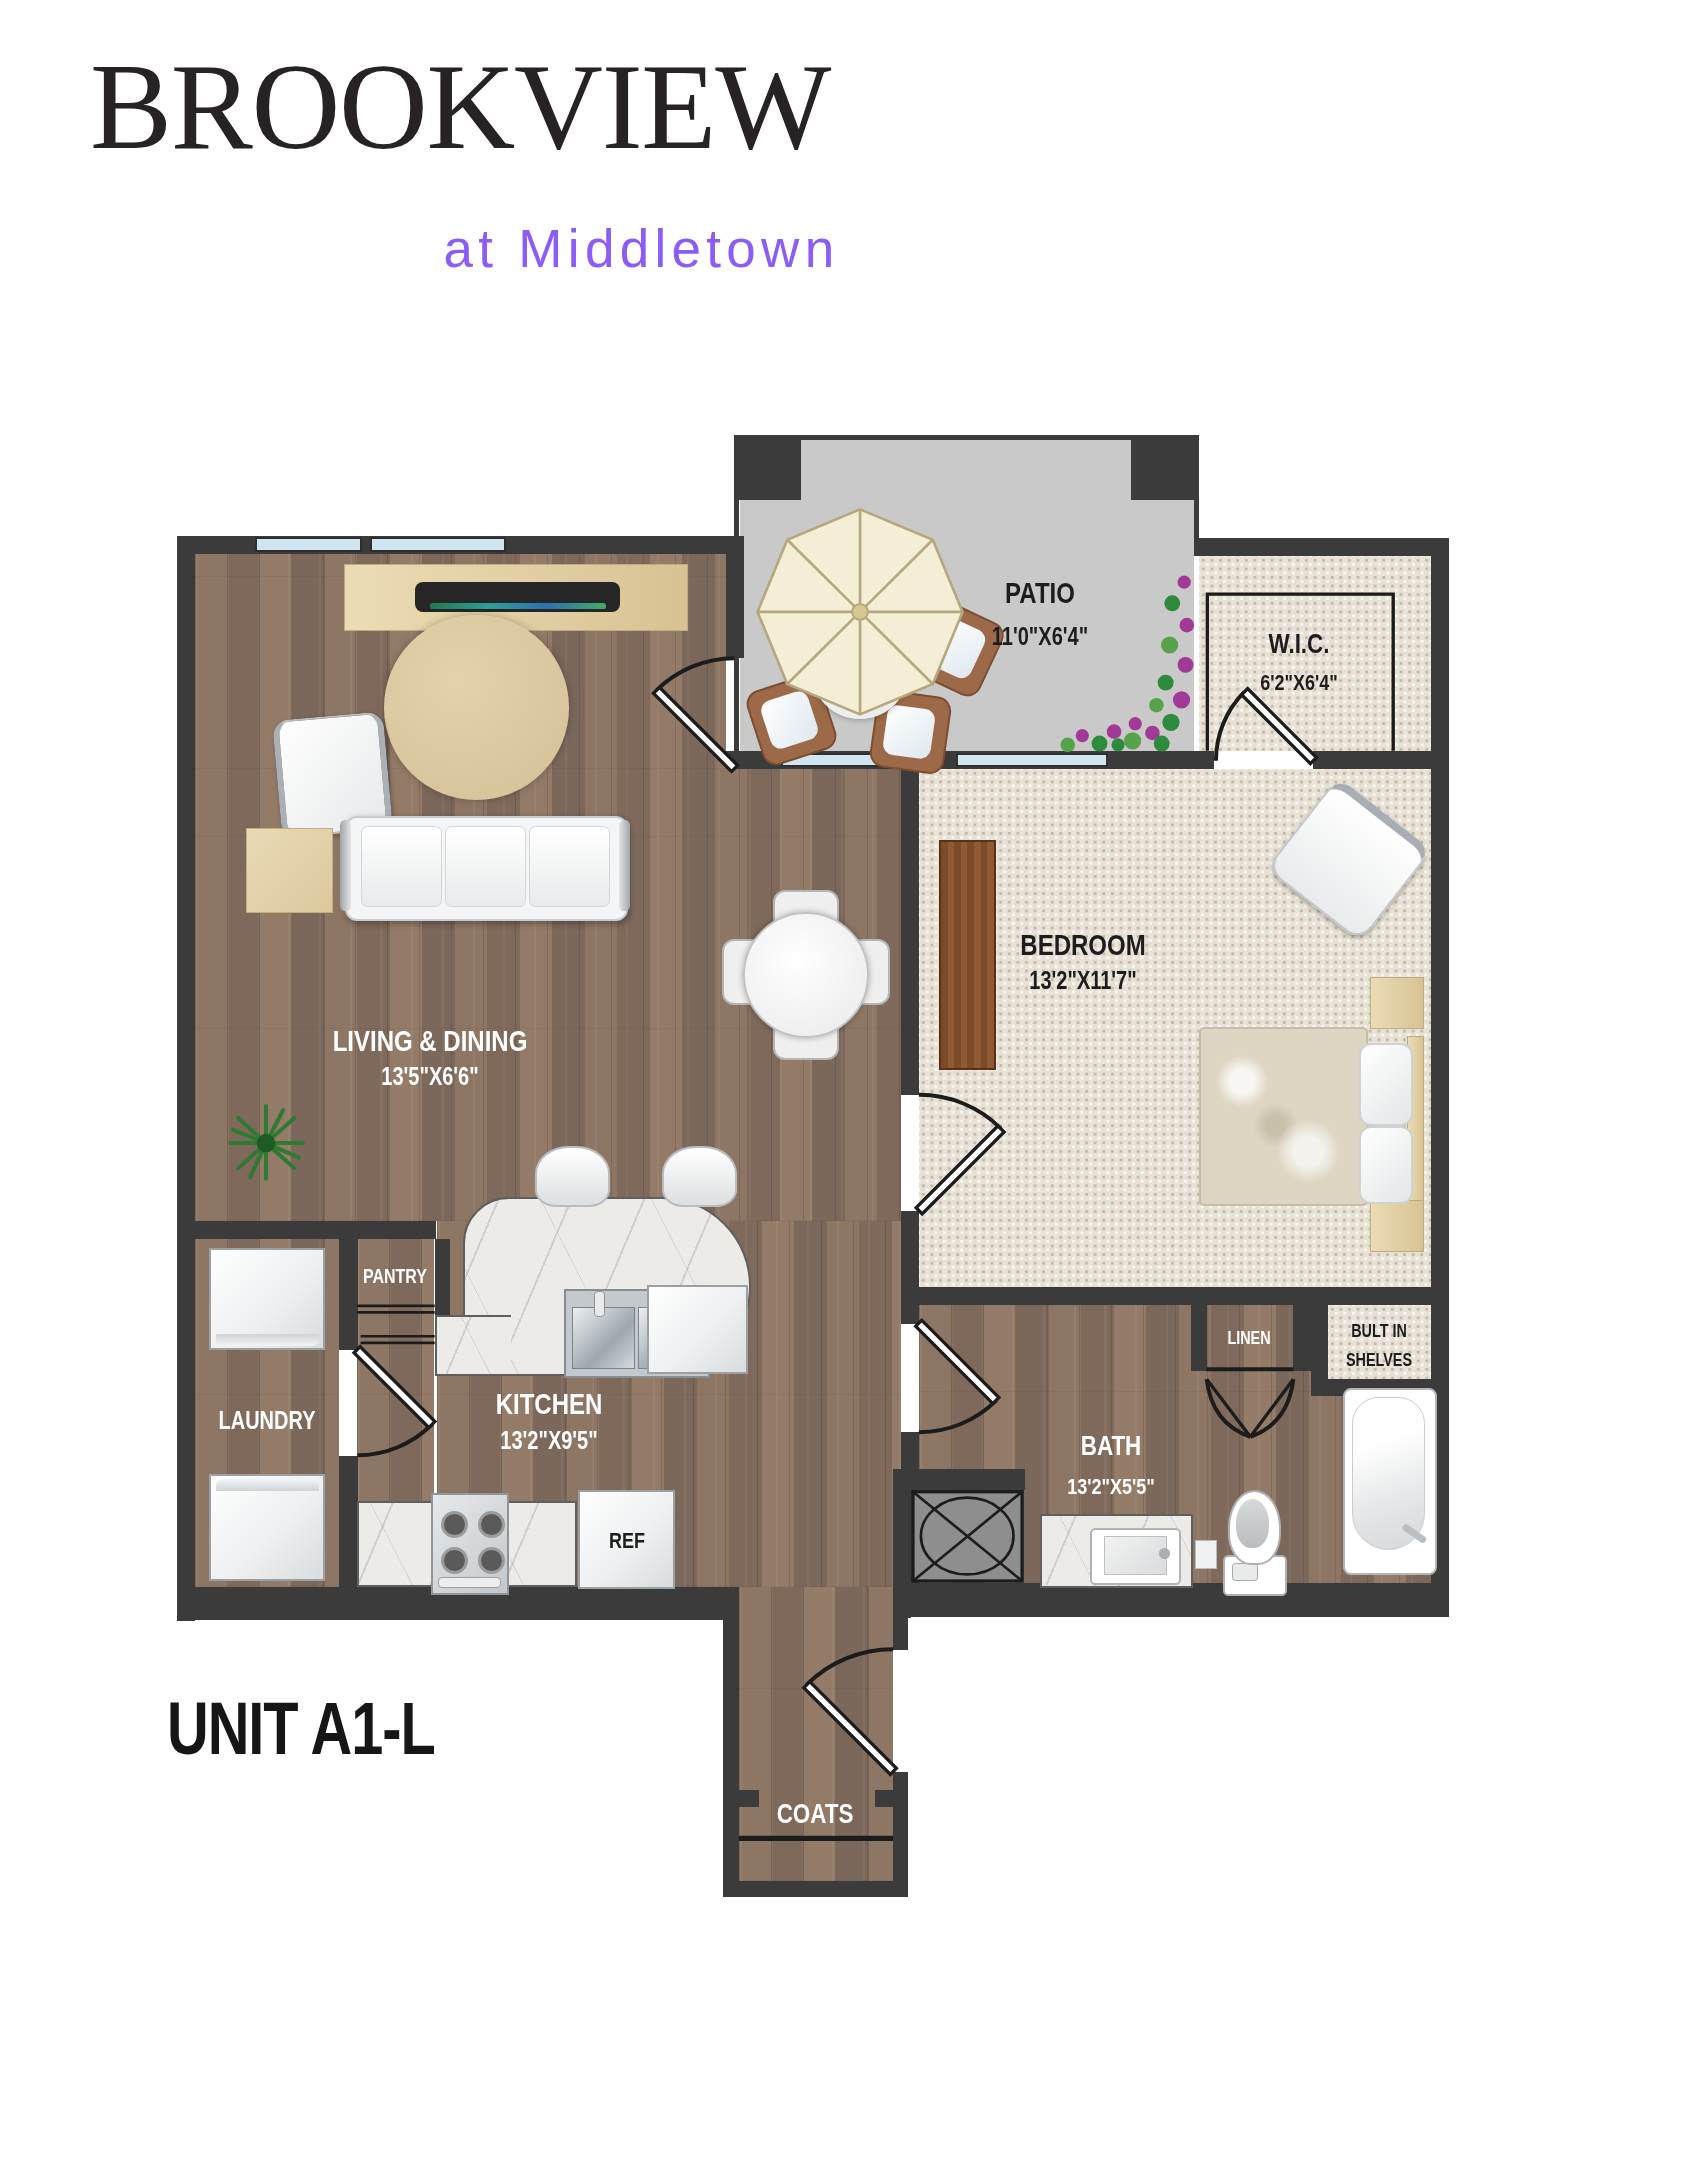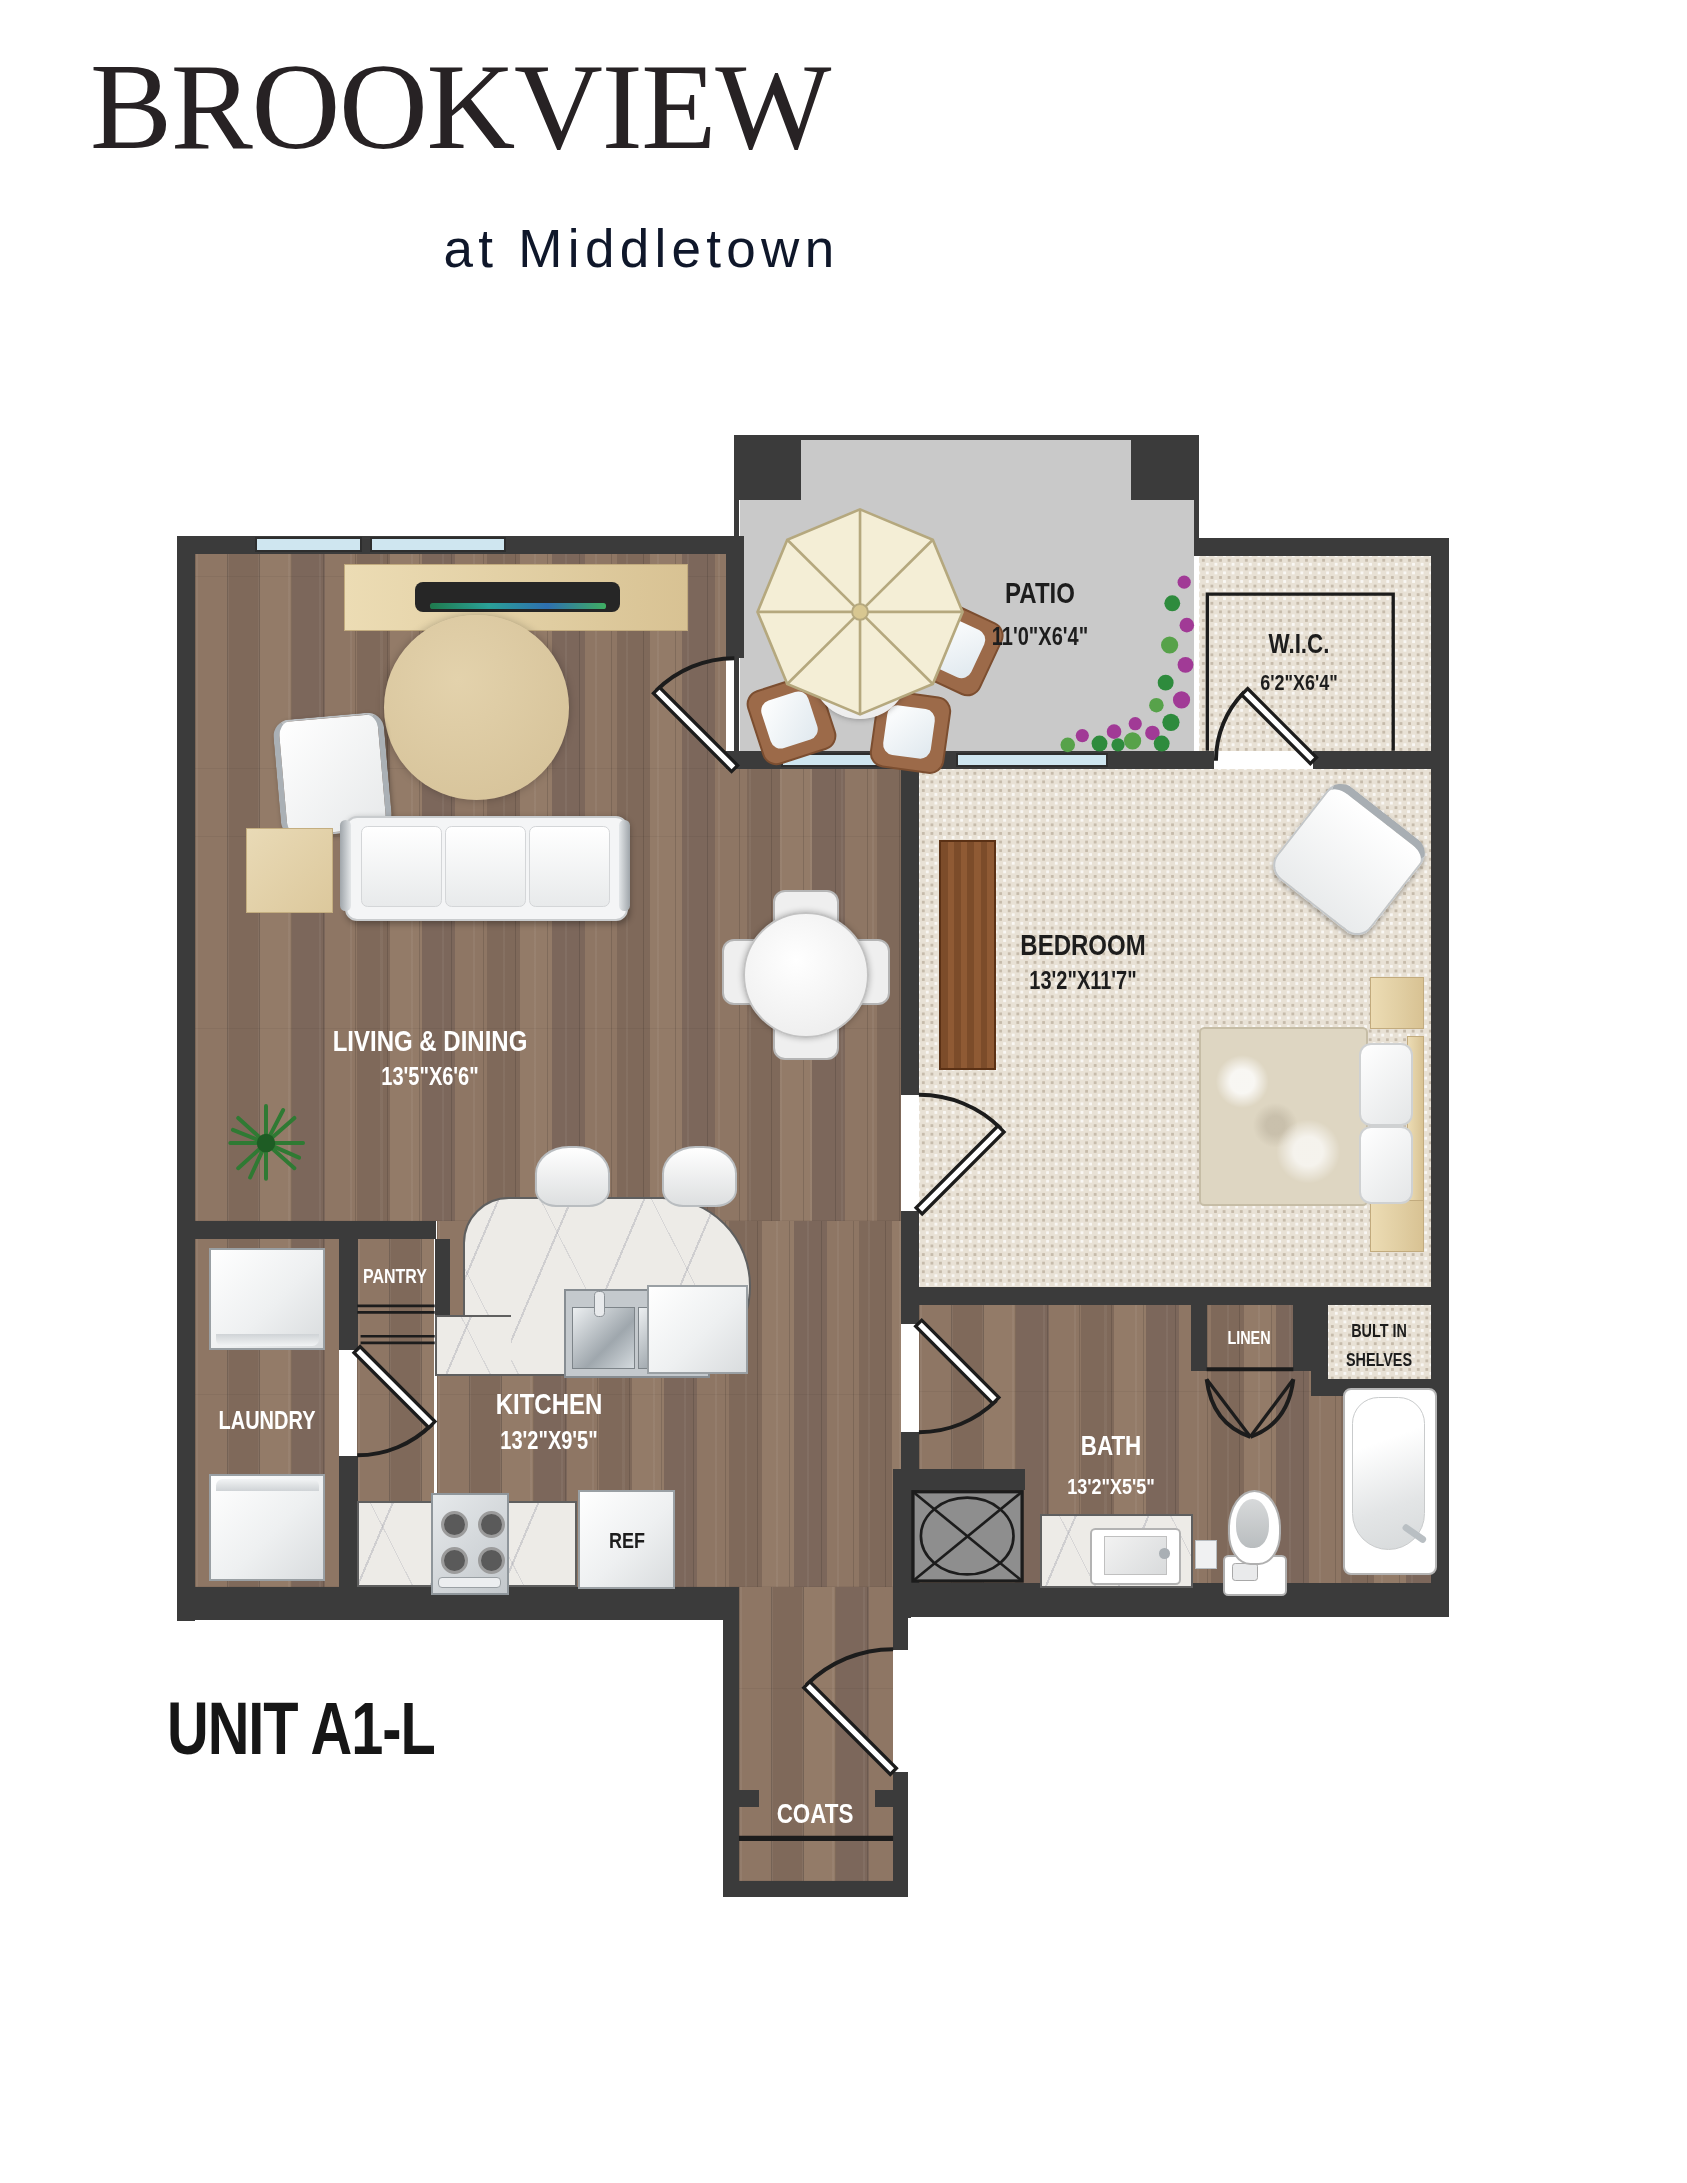--- a/index.html
+++ b/index.html
@@ -3,21 +3,21 @@
 <meta charset="utf-8">
 <style>
   html,body{margin:0;padding:0;background:#ffffff;}
   #stage{position:relative;width:1687px;height:2183px;background:#ffffff;overflow:hidden;
          font-family:"Liberation Sans",sans-serif;}
   
   .logo{position:absolute;left:40px;top:36px;width:840px;text-align:center;
         font-family:"Liberation Serif",serif;font-size:123px;font-weight:400;
         letter-spacing:-1.3px;color:#272224;}
   .tagline{position:absolute;left:410px;top:218px;width:463px;text-align:center;
-        font-size:53px;letter-spacing:5.3px;color:#0f172a;}
+        font-size:53px;letter-spacing:5.3px;color:#8b5cf6;}
   
   .abs{position:absolute;}
   .w{position:absolute;background:#3b3b3b;}
   .wood{position:absolute;background-color:#8a7260;background-image:
       repeating-linear-gradient(90deg, rgba(0,0,0,.13) 0 1.3px, transparent 1.3px 32px),
       repeating-linear-gradient(90deg, rgba(255,255,255,.05) 1.3px 3.3px, transparent 3.3px 32px),
       repeating-linear-gradient(0deg, rgba(0,0,0,.05) 0 1.3px, transparent 1.3px 192px),
       repeating-linear-gradient(90deg, #8e7664 0 32px, #7f695a 32px 65px, #937b68 65px 97px, #7c675b 97px 130px);}
   .carpet{position:absolute;background-color:#e8e1d5;background-image:
       radial-gradient(circle, rgba(163,148,128,.5) 22%, rgba(163,148,128,0) 25%),

